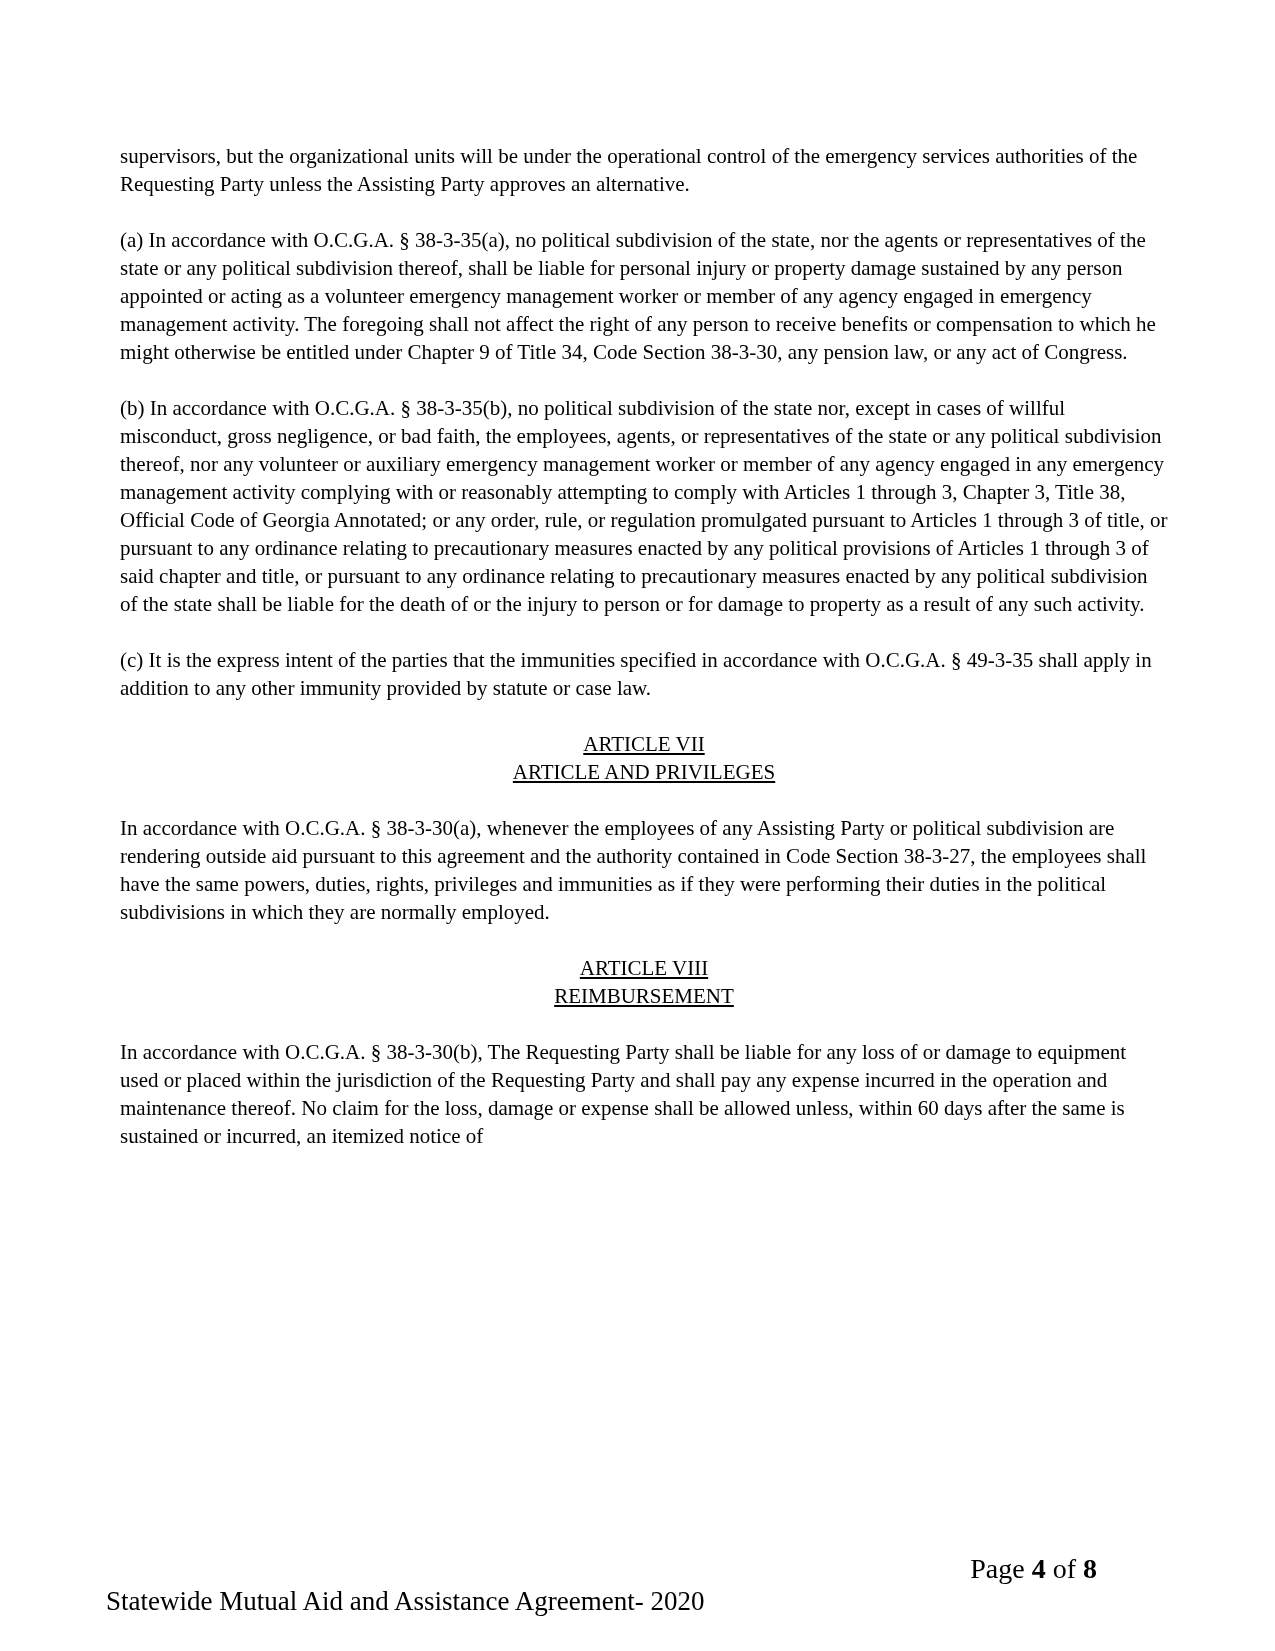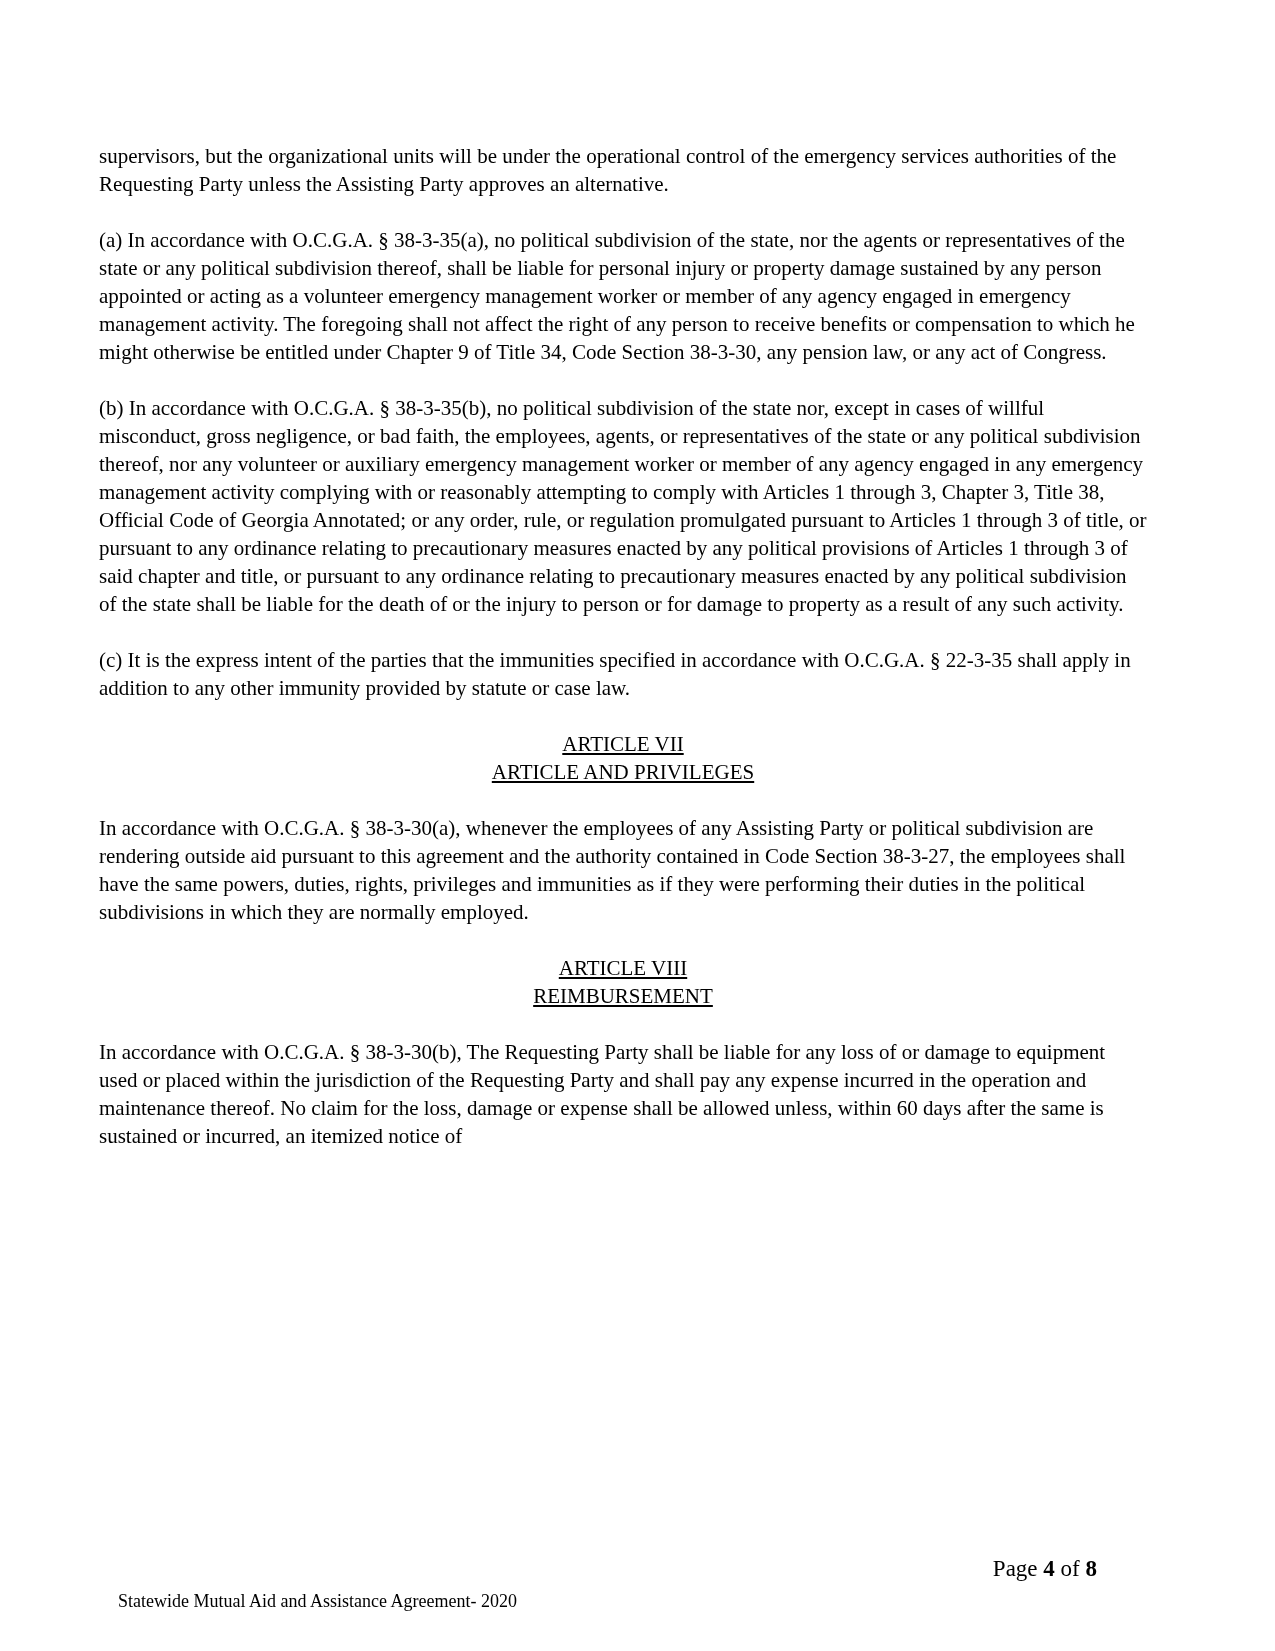--- a/index.html
+++ b/index.html
@@ -11,21 +11,21 @@
   .page {
     position: relative;
     width: 1275px;
     height: 1651px;
     background: #ffffff;
     margin: 0 auto;
     overflow: hidden;
   }
   .content {
     position: absolute;
-    left: 99px;
+    left: 120px;
     top: 142px;
     width: 1048px;
     font-size: 21px;
     line-height: 28px;
     text-align: left;
   }
   .para {
     margin-bottom: 28px;
   }
   .para:last-child { margin-bottom: 0; }
@@ -36,48 +36,48 @@
   .heading .heading-line {
     line-height: 28px;
   }
   .underlined {
     text-decoration: underline;
   }
   .footer-pagenum {
     position: absolute;
     bottom: 68px;
     right: 178px;
-    font-size: 23px;
+    font-size: 28px;
     line-height: 28px;
   }
   .footer-pagenum .bold { font-weight: bold; }
   .footer-title {
     position: absolute;
     bottom: 36px;
-    left: 118px;
-    font-size: 18px;
+    left: 106px;
+    font-size: 27px;
     line-height: 28px;
   }
 </style>
 </head>
 <body>
 
 <div class="page">
 
   <div class="content">
 
     <p class="para">supervisors, but the organizational units will be under the operational control of the emergency services authorities of the Requesting Party unless the Assisting Party approves an alternative.</p>
 
 
 
     <p class="para">(a) In accordance with O.C.G.A. § 38-3-35(a), no political subdivision of the state, nor the agents or representatives of the state or any political subdivision thereof, shall be liable for personal injury or property damage sustained by any person appointed or acting as a volunteer emergency management worker or member of any agency engaged in emergency management activity. The foregoing shall not affect the right of any person to receive benefits or compensation to which he might otherwise be entitled under Chapter 9 of Title 34, Code Section 38-3-30, any pension law, or any act of Congress.</p>
 
     <p class="para">(b) In accordance with O.C.G.A. § 38-3-35(b), no political subdivision of the state nor, except in cases of willful misconduct, gross negligence, or bad faith, the employees, agents, or representatives of the state or any political subdivision thereof, nor any volunteer or auxiliary emergency management worker or member of any agency engaged in any emergency management activity complying with or reasonably attempting to comply with Articles 1 through 3, Chapter 3, Title 38, Official Code of Georgia Annotated; or any order, rule, or regulation promulgated pursuant to Articles 1 through 3 of title, or pursuant to any ordinance relating to precautionary measures enacted by any political provisions of Articles 1 through 3 of said chapter and title, or pursuant to any ordinance relating to precautionary measures enacted by any political subdivision of the state shall be liable for the death of or the injury to person or for damage to property as a result of any such activity.</p>
 
-    <p class="para">(c) It is the express intent of the parties that the immunities specified in accordance with O.C.G.A. § 22-3-35 shall apply in addition to any other immunity provided by statute or case law.</p>
+    <p class="para">(c) It is the express intent of the parties that the immunities specified in accordance with O.C.G.A. § 49-3-35 shall apply in addition to any other immunity provided by statute or case law.</p>
 
     <div class="heading">
       <div class="heading-line"><span class="underlined">ARTICLE VII</span></div>
       <div class="heading-line"><span class="underlined">ARTICLE AND PRIVILEGES</span></div>
     </div>
 
     <p class="para">In accordance with O.C.G.A. § 38-3-30(a), whenever the employees of any Assisting Party or political subdivision are rendering outside aid pursuant to this agreement and the authority contained in Code Section 38-3-27, the employees shall have the same powers, duties, rights, privileges and immunities as if they were performing their duties in the political subdivisions in which they are normally employed.</p>
 
     <div class="heading">
       <div class="heading-line"><span class="underlined">ARTICLE VIII</span></div>

